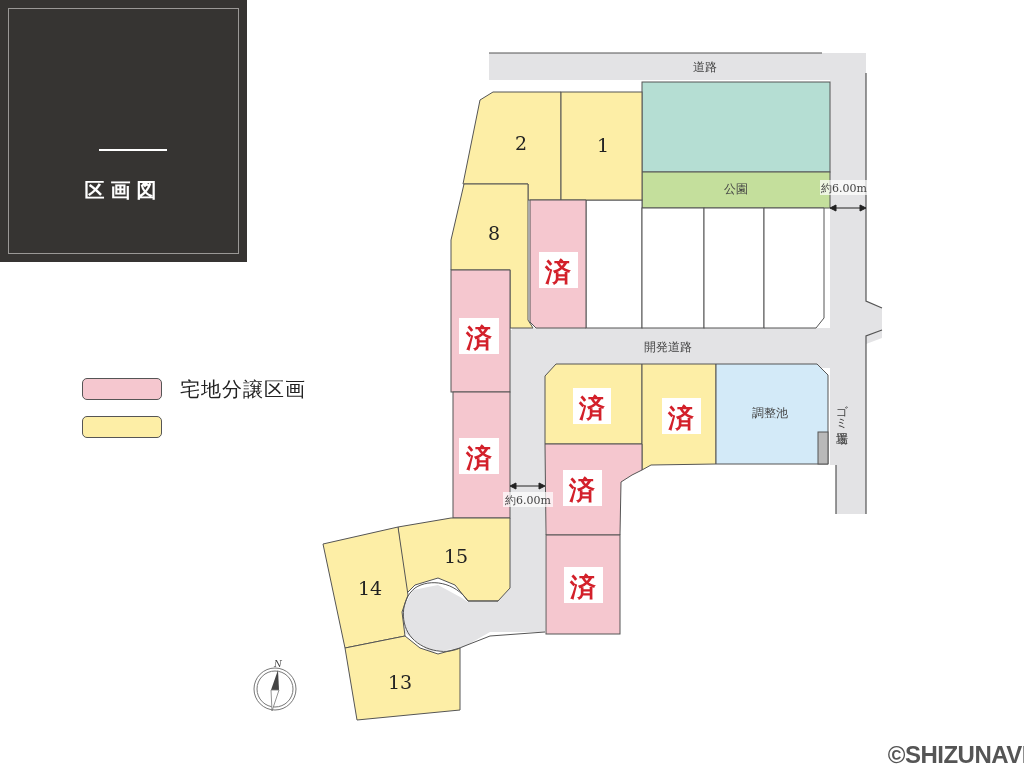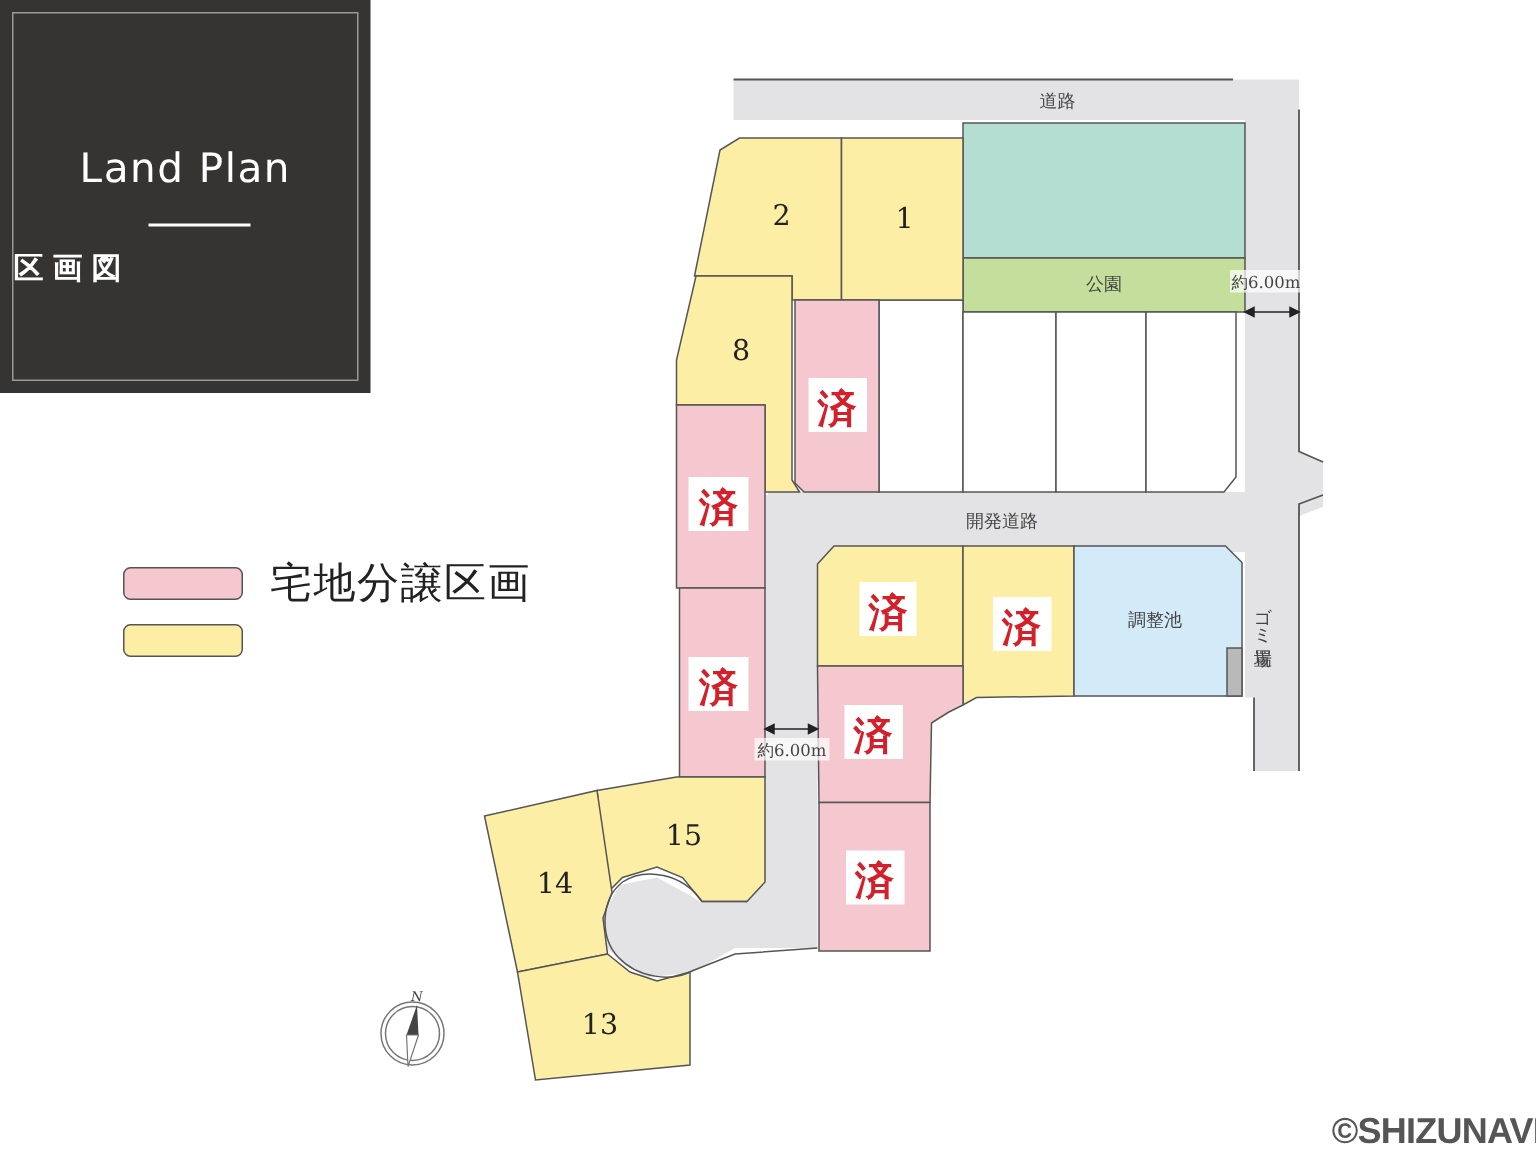--- a/index.html
+++ b/index.html
@@ -1,38 +1,37 @@
 <!DOCTYPE html>
 <html><head>
 <meta charset="utf-8">
 <style>
   html, body { margin:0; padding:0; background:#ffffff; }
   body { width:1024px; height:767px; position:relative; overflow:hidden; font-family:"DejaVu Sans", sans-serif; }
   .title-box { position:absolute; left:0; top:0; width:247px; height:262px; background:#363432; }
   .title-inner { position:absolute; left:8px; top:8px; width:231px; height:246px; border:1px solid #9a9896; box-sizing:border-box; }
   .title-en { position:absolute; left:0; right:0; top:88px; text-align:center; color:#fff; font-size:27px; letter-spacing:1px; font-family:"DejaVu Sans", sans-serif; }
   .title-rule { position:absolute; left:90px; width:68px; top:140px; height:2px; background:#fff; }
-  .title-jp { position:absolute; left:0; right:0; top:156px; color:#fff; font-size:20px; letter-spacing:6px; font-weight:bold; }
+  .title-jp { position:absolute; left:0; right:0; top:168px; text-align:center; color:#fff; font-size:20px; letter-spacing:6px; font-weight:bold; }
   .legend { position:absolute; left:82px; top:370px; }
   .legend-row { display:flex; align-items:center; height:38px; }
   .swatch { width:80px; height:22px; border:1.5px solid #555; border-radius:5px; box-sizing:border-box; margin-right:18px; }
-  .legend-label { font-size:28px; color:#222; letter-spacing:1px; }
+  .legend-label { font-size:20px; color:#222; letter-spacing:1px; }
   svg { position:absolute; left:0; top:0; }
   .copyright { position:absolute; right:-4px; bottom:-2px; font-size:24px; font-weight:bold; color:#555; font-family:"Liberation Sans", sans-serif; letter-spacing:-0.5px; }
   .lot-num { font-family:"DejaVu Serif", serif; font-size:19px; fill:#222; text-anchor:middle; }
   .road-label { font-family:"DejaVu Serif", serif; font-size:12px; fill:#444; text-anchor:middle; }
   .sold-bg { fill:#ffffff; }
   .sold-txt { font-family:"DejaVu Sans", sans-serif; font-weight:bold; font-size:26px; fill:#d3202a; text-anchor:middle; }
 </style>
 </head>
 <body>
 
 <div class="title-box">
   <div class="title-inner">
-    <div class="title-en">Land Plan</div>
     <div class="title-rule"></div>
     <div class="title-jp">区画図</div>
   </div>
 </div>
 
 <div class="legend">
   <div class="legend-row">
     <div class="swatch" style="background:#f5c7cf"></div>
     <span class="legend-label">宅地分譲区画</span>
   </div>

